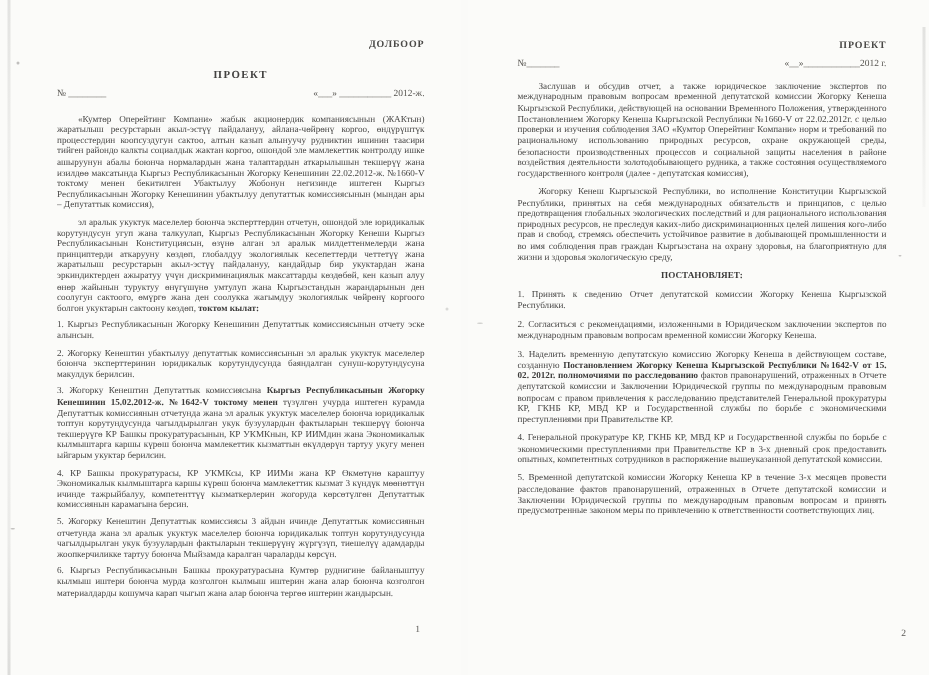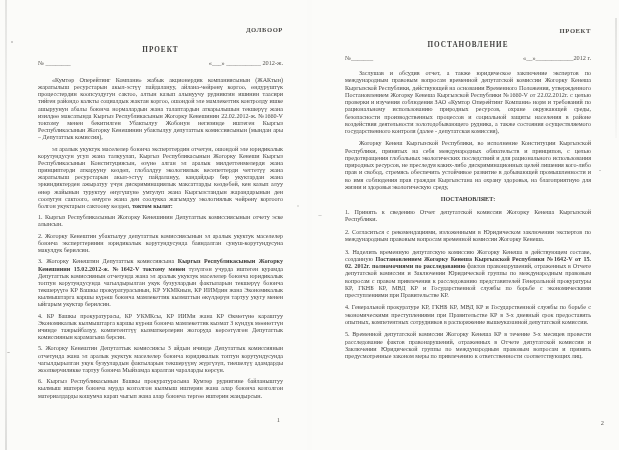--- a/index.html
+++ b/index.html
@@ -80,21 +80,20 @@
         <p class="para justify"><span>5. Жогорку Кенештин Депутаттык комиссиясы 3 айдын ичинде Депутаттык комиссиянын отчетунда жана эл аралык укуктук маселелер боюнча юридикалык топтун корутундусунда чагылдырылган укук бузуулардын фактыларын текшерүүнү жүргүзүп, тиешелүү адамдарды жоопкерчиликке тартуу боюнча Мыйзамда каралган чараларды көрсүн.</span></p>
         <p class="para justify"><span>6. Кыргыз Республикасынын Башкы прокуратурасына Кумтөр руднигине байланыштуу кылмыш иштери боюнча мурда козголгон кылмыш иштерин жана алар боюнча козголгон материалдарды кошумча карап чыгып жана алар боюнча тергөө иштерин жандырсын.</span></p>
       </div>
     <div class="pagenum">1</div>
   </div>
 </div>
 
 <div class="page ru">
   <div class="inner">
     <div class="corner">ПРОЕКТ</div>
-    <div class="doctitle">ПОСТАНОВЛЕНИЕ</div>
     <div class="numrow">
       <span>№_______</span>
       <span>«__»____________2012 г.</span>
     </div>
     <div class="docbody">
         <p class="para justify indent"><span>Заслушав и обсудив отчет, а также юридическое заключение экспертов по международным правовым вопросам временной депутатской комиссии Жогорку Кенеша Кыргызской Республики, действующей на основании Временного Положения, утвержденного Постановлением Жогорку Кенеша Кыргызской Республики №1660-V от 22.02.2012г. с целью проверки и изучения соблюдения ЗАО «Кумтор Оперейтинг Компани» норм и требований по рациональному использованию природных ресурсов, охране окружающей среды, безопасности производственных процессов и социальной защиты населения в районе воздействия деятельности золотодобывающего рудника, а также состояния осуществляемого государственного контроля (далее - депутатская комиссия),</span></p>
         <p class="para justify indent"><span>Жогорку Кенеш Кыргызской Республики, во исполнение Конституции Кыргызской Республики, принятых на себя международных обязательств и принципов, с целью предотвращения глобальных экологических последствий и для рационального использования природных ресурсов, не преследуя каких-либо дискриминационных целей лишения кого-либо прав и свобод, стремясь обеспечить устойчивое развитие в добывающей промышленности и во имя соблюдения прав граждан Кыргызстана на охрану здоровья, на благоприятную для жизни и здоровья экологическую среду,</span></p>
         <p class="para center"><span class="b">ПОСТАНОВЛЯЕТ:</span></p>
         <p class="para justify"><span>1. Принять к сведению Отчет депутатской комиссии Жогорку Кенеша Кыргызской Республики.</span></p>
         <p class="para justify"><span>2. Согласиться с рекомендациями, изложенными в Юридическом заключении экспертов по международным правовым вопросам временной комиссии Жогорку Кенеша.</span></p>

